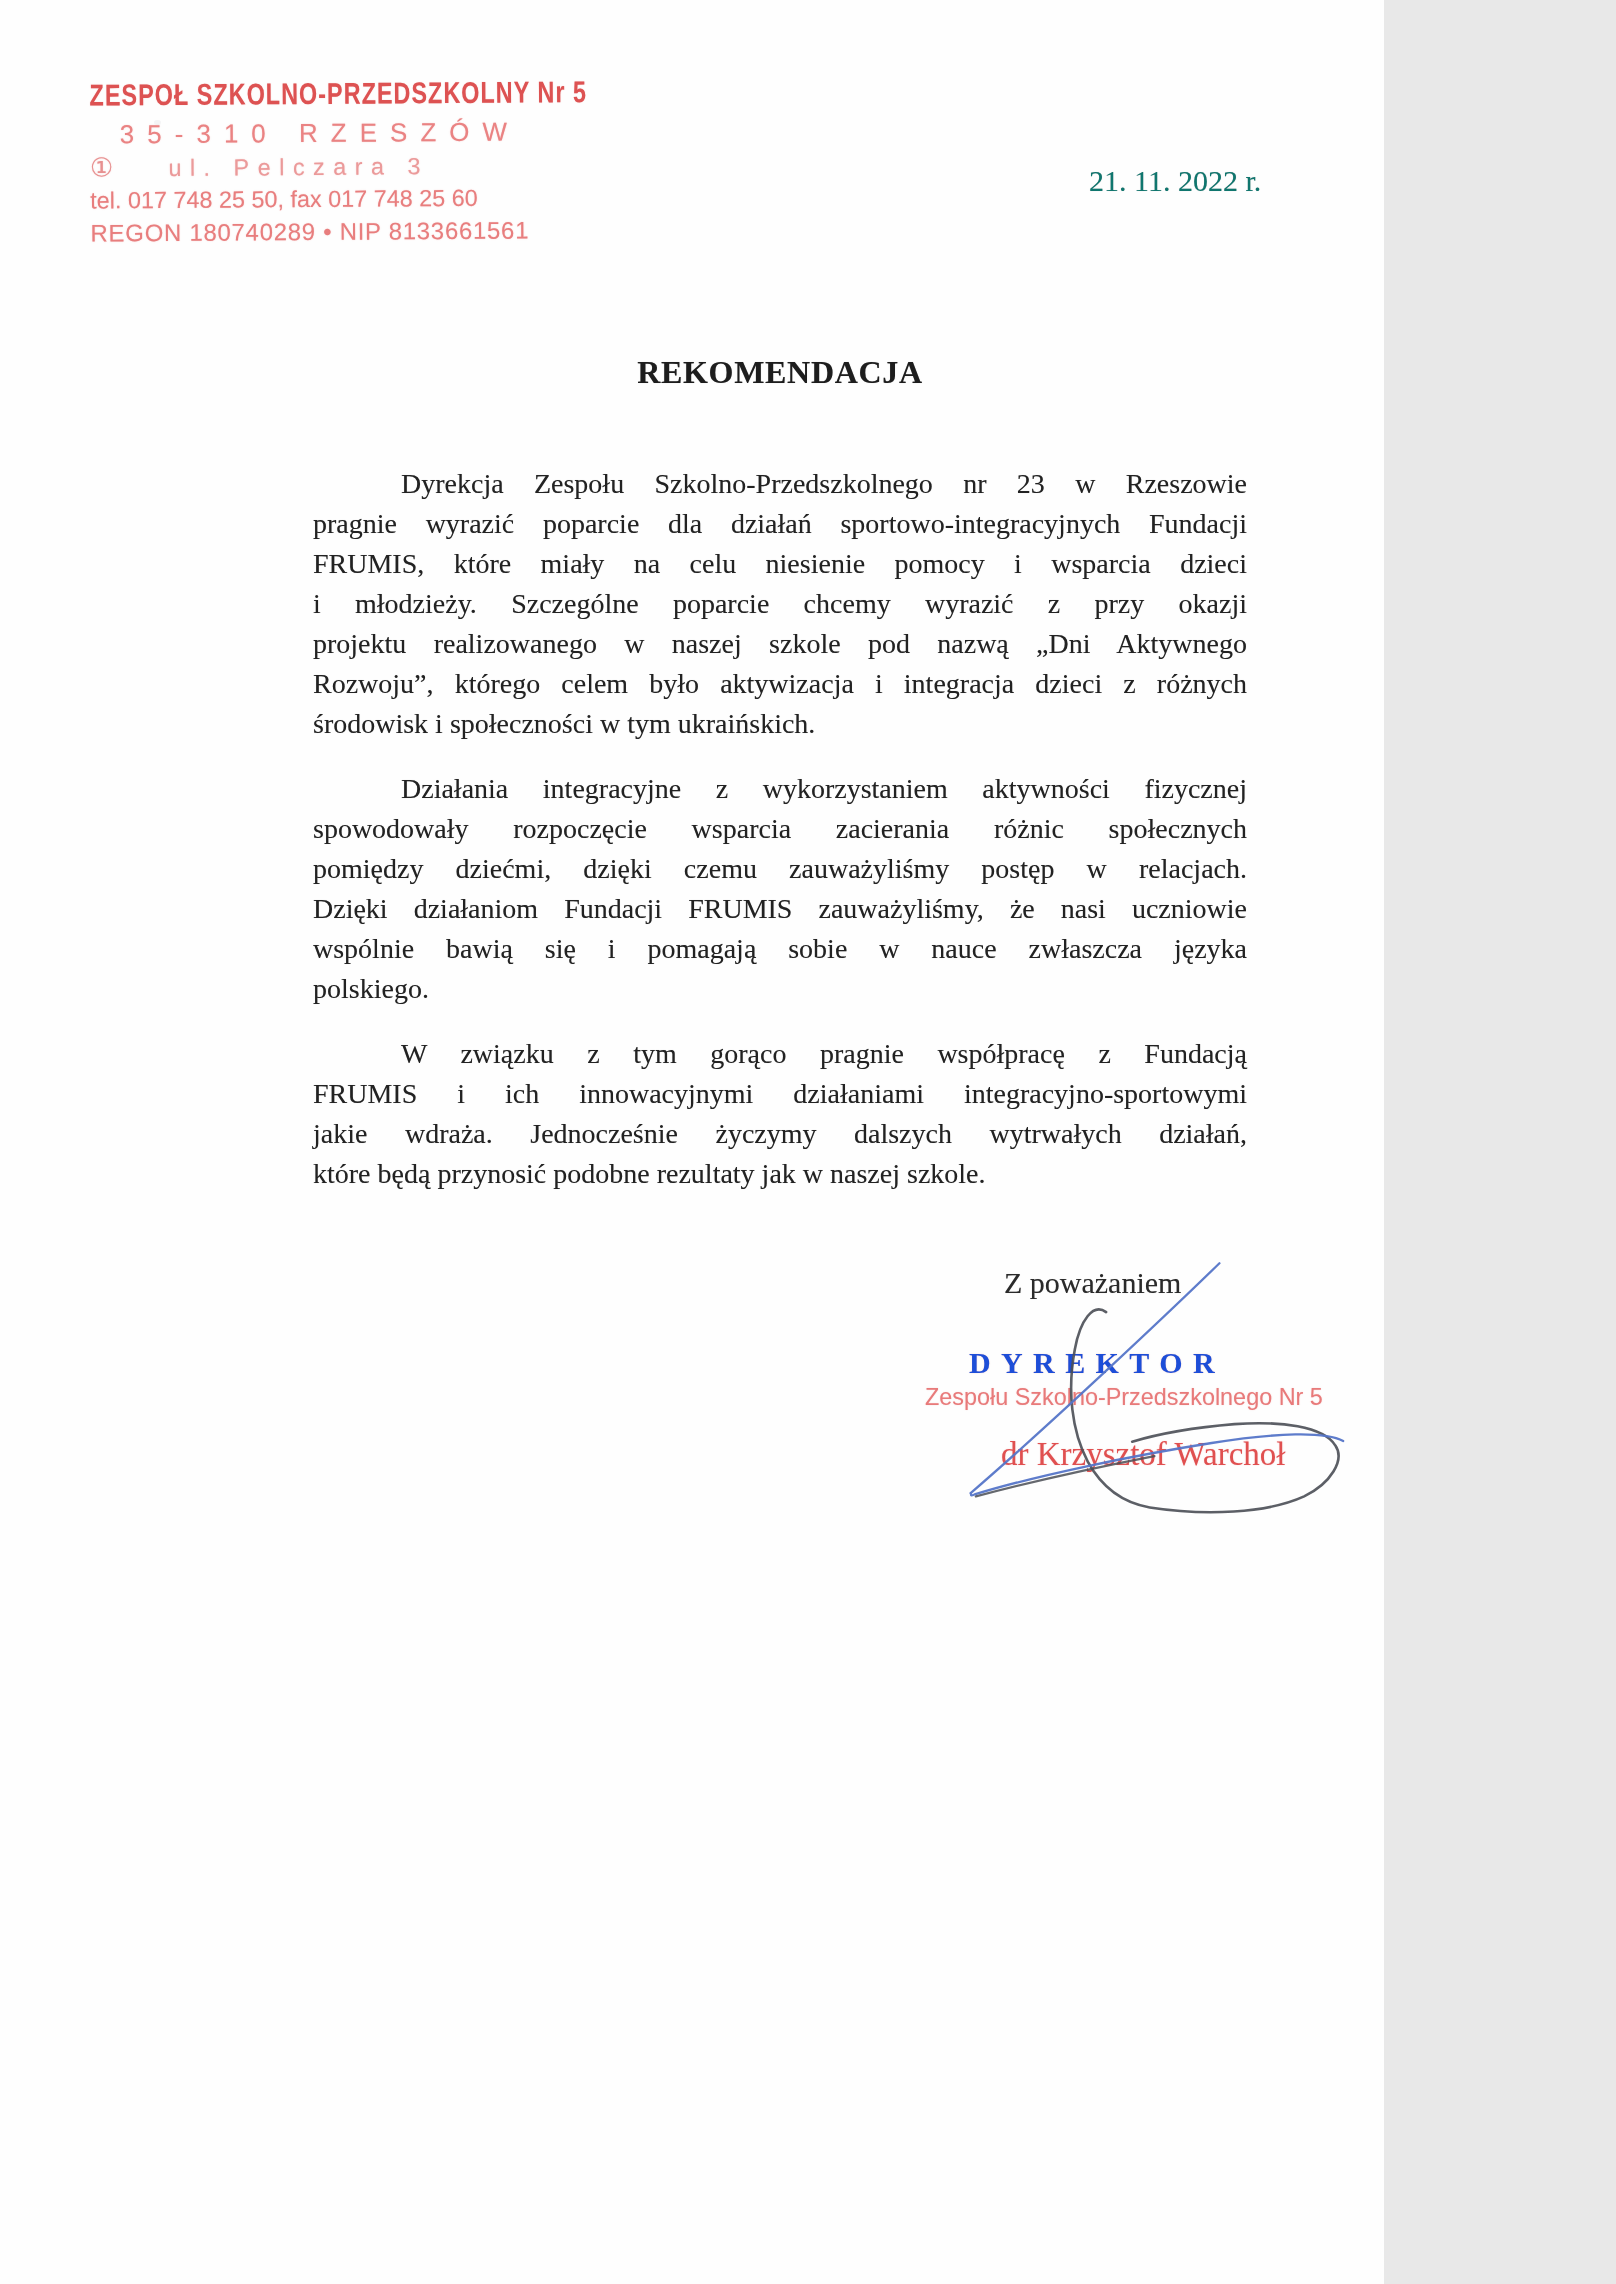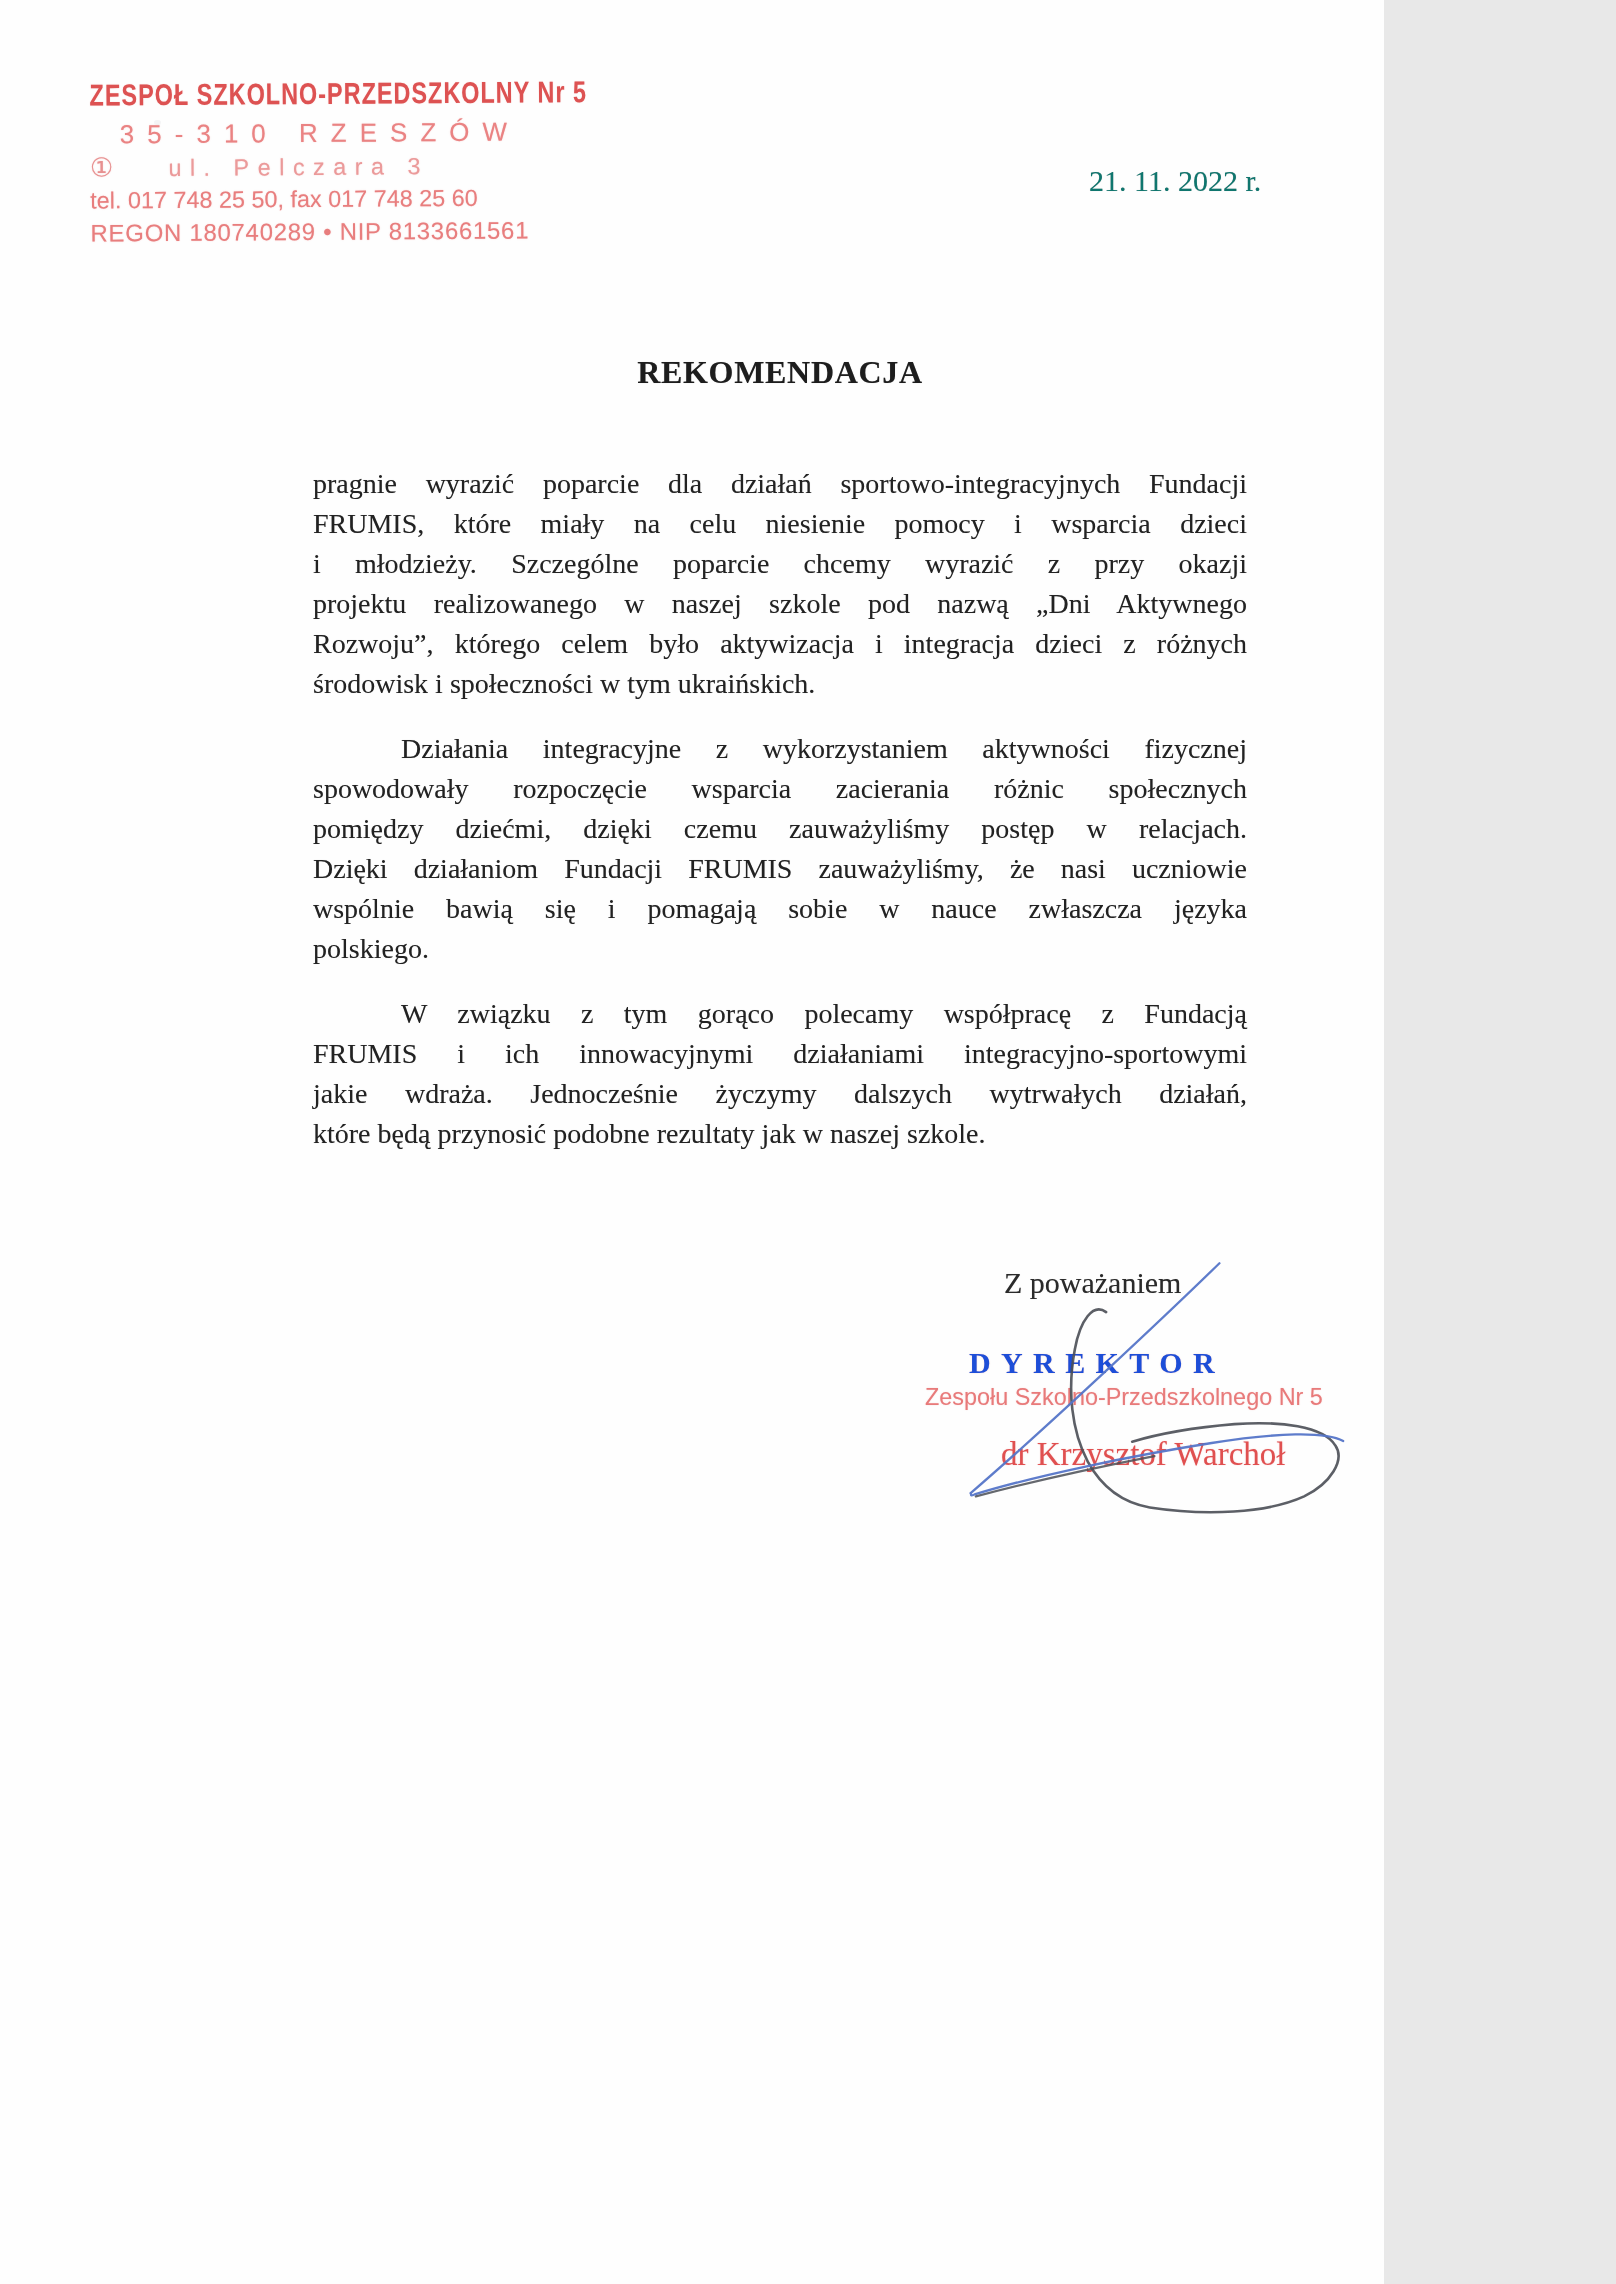--- a/index.html
+++ b/index.html
@@ -105,37 +105,38 @@
     <div class="stamp-l4">tel. 017 748 25 50, fax 017 748 25 60</div>
     <div class="stamp-l5">REGON 180740289 • NIP 8133661561</div>
   </div>
 
   <div class="date">21. 11. 2022 r.</div>
 
   <div class="title">REKOMENDACJA</div>
 
   <div class="body-text" id="body-text">
       <div class="paragraph">
+        <div class="line first">Dyrekcja Zespołu Szkolno-Przedszkolnego nr 23 w Rzeszowie</div>
         <div class="line">pragnie wyrazić poparcie dla działań sportowo-integracyjnych Fundacji</div>
         <div class="line">FRUMIS, które miały na celu niesienie pomocy i wsparcia dzieci</div>
         <div class="line">i młodzieży. Szczególne poparcie chcemy wyrazić z przy okazji</div>
         <div class="line">projektu realizowanego w naszej szkole pod nazwą „Dni Aktywnego</div>
         <div class="line">Rozwoju”, którego celem było aktywizacja i integracja dzieci z różnych</div>
         <div class="line last">środowisk i społeczności w tym ukraińskich.</div>
       </div>
       <div class="paragraph">
         <div class="line first">Działania integracyjne z wykorzystaniem aktywności fizycznej</div>
         <div class="line">spowodowały rozpoczęcie wsparcia zacierania różnic społecznych</div>
         <div class="line">pomiędzy dziećmi, dzięki czemu zauważyliśmy postęp w relacjach.</div>
         <div class="line">Dzięki działaniom Fundacji FRUMIS zauważyliśmy, że nasi uczniowie</div>
         <div class="line">wspólnie bawią się i pomagają sobie w nauce zwłaszcza języka</div>
         <div class="line last">polskiego.</div>
       </div>
       <div class="paragraph">
-        <div class="line first">W związku z tym gorąco polecamy współpracę z Fundacją</div>
+        <div class="line first">W związku z tym gorąco pragnie współpracę z Fundacją</div>
         <div class="line">FRUMIS i ich innowacyjnymi działaniami integracyjno-sportowymi</div>
         <div class="line">jakie wdraża. Jednocześnie życzymy dalszych wytrwałych działań,</div>
         <div class="line last">które będą przynosić podobne rezultaty jak w naszej szkole.</div>
       </div>
     </div>
 
   <div class="closing">Z poważaniem</div>
   <div class="sig-role">DYREKTOR</div>
   <div class="sig-org">Zespołu Szkolno-Przedszkolnego Nr 5</div>
   <div class="sig-name">dr Krzysztof Warchoł</div>

